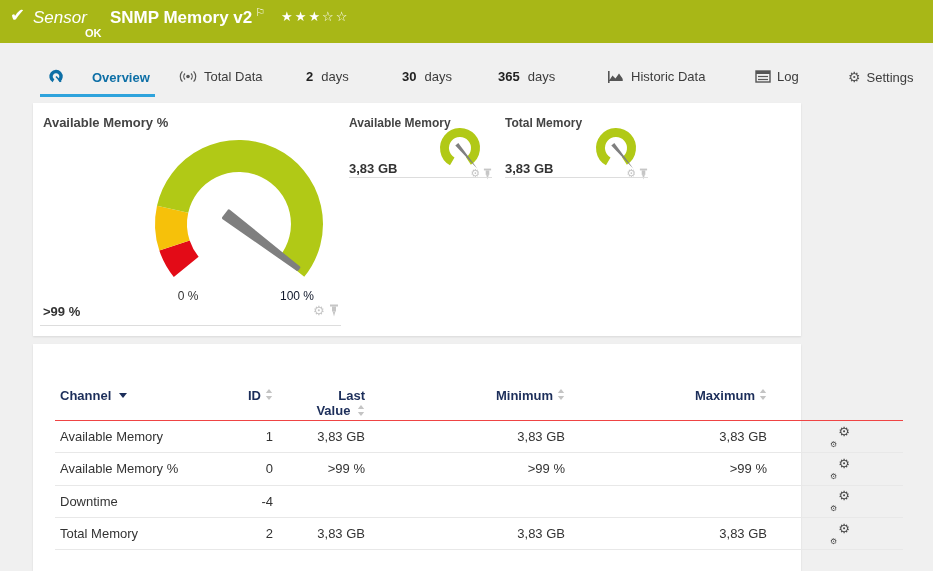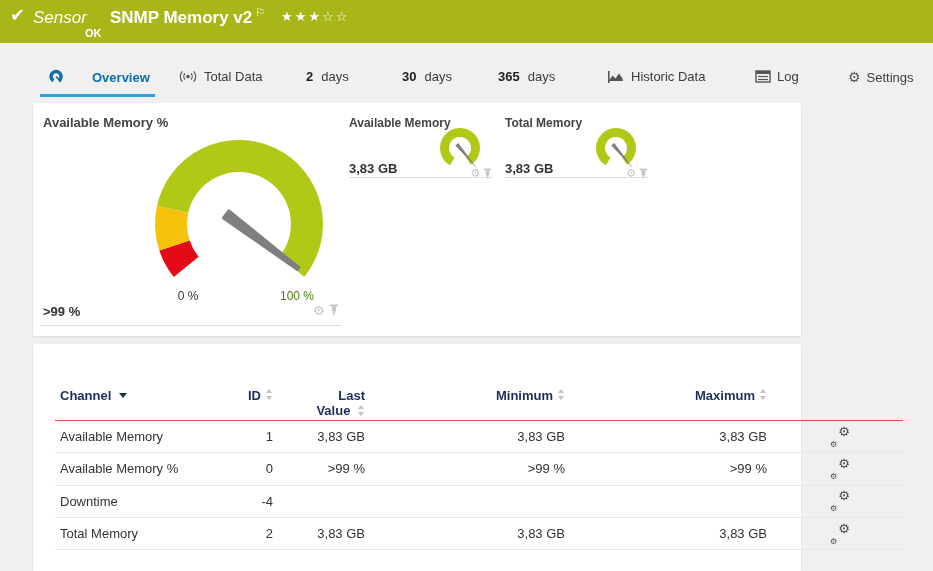--- a/index.html
+++ b/index.html
@@ -28,21 +28,21 @@
 
   
   .panel { position:relative; margin-left:33px; width:768px; background:#fff;
            box-shadow:0 1px 2px rgba(0,0,0,0.10); }
   .panel1 { margin-top:5px; height:233px; }
   .panel2 { margin-top:8px; height:227px; }
 
   .g-title { position:absolute; left:10px; top:12px; font-size:13px; font-weight:bold; color:#444; }
   .g-value { position:absolute; left:10px; top:201px; font-size:13px; font-weight:bold; color:#333; }
   .g-scale-min { position:absolute; left:135px; top:186px; width:40px; text-align:center; font-size:12px; color:#333; }
-  .g-scale-max { position:absolute; left:238px; top:186px; width:52px; text-align:center; font-size:12px; color:#4d7c0f; }
+  .g-scale-max { position:absolute; left:238px; top:186px; width:52px; text-align:center; font-size:12px; color:#0f172a; }
   .g-svg { position:absolute; left:115px; top:30px; }
   .g-icons { position:absolute; left:280px; top:200px; display:flex; gap:4px; align-items:center;
              color:#c6c6c6; font-size:13px; cursor:pointer; }
   .g-underline { position:absolute; left:7px; top:222px; width:301px; height:1px; background:#ddd; }
 
   .mini { position:absolute; top:13px; width:143px; height:62px; }
   .mini1 { left:316px; } .mini2 { left:472px; }
   .mini-title { position:absolute; left:0; top:0; font-size:12px; font-weight:bold; color:#444; }
   .mini-value { position:absolute; left:0; top:45px; font-size:13px; font-weight:bold; color:#333; }
   .mini-svg { position:absolute; left:87px; top:9px; }

